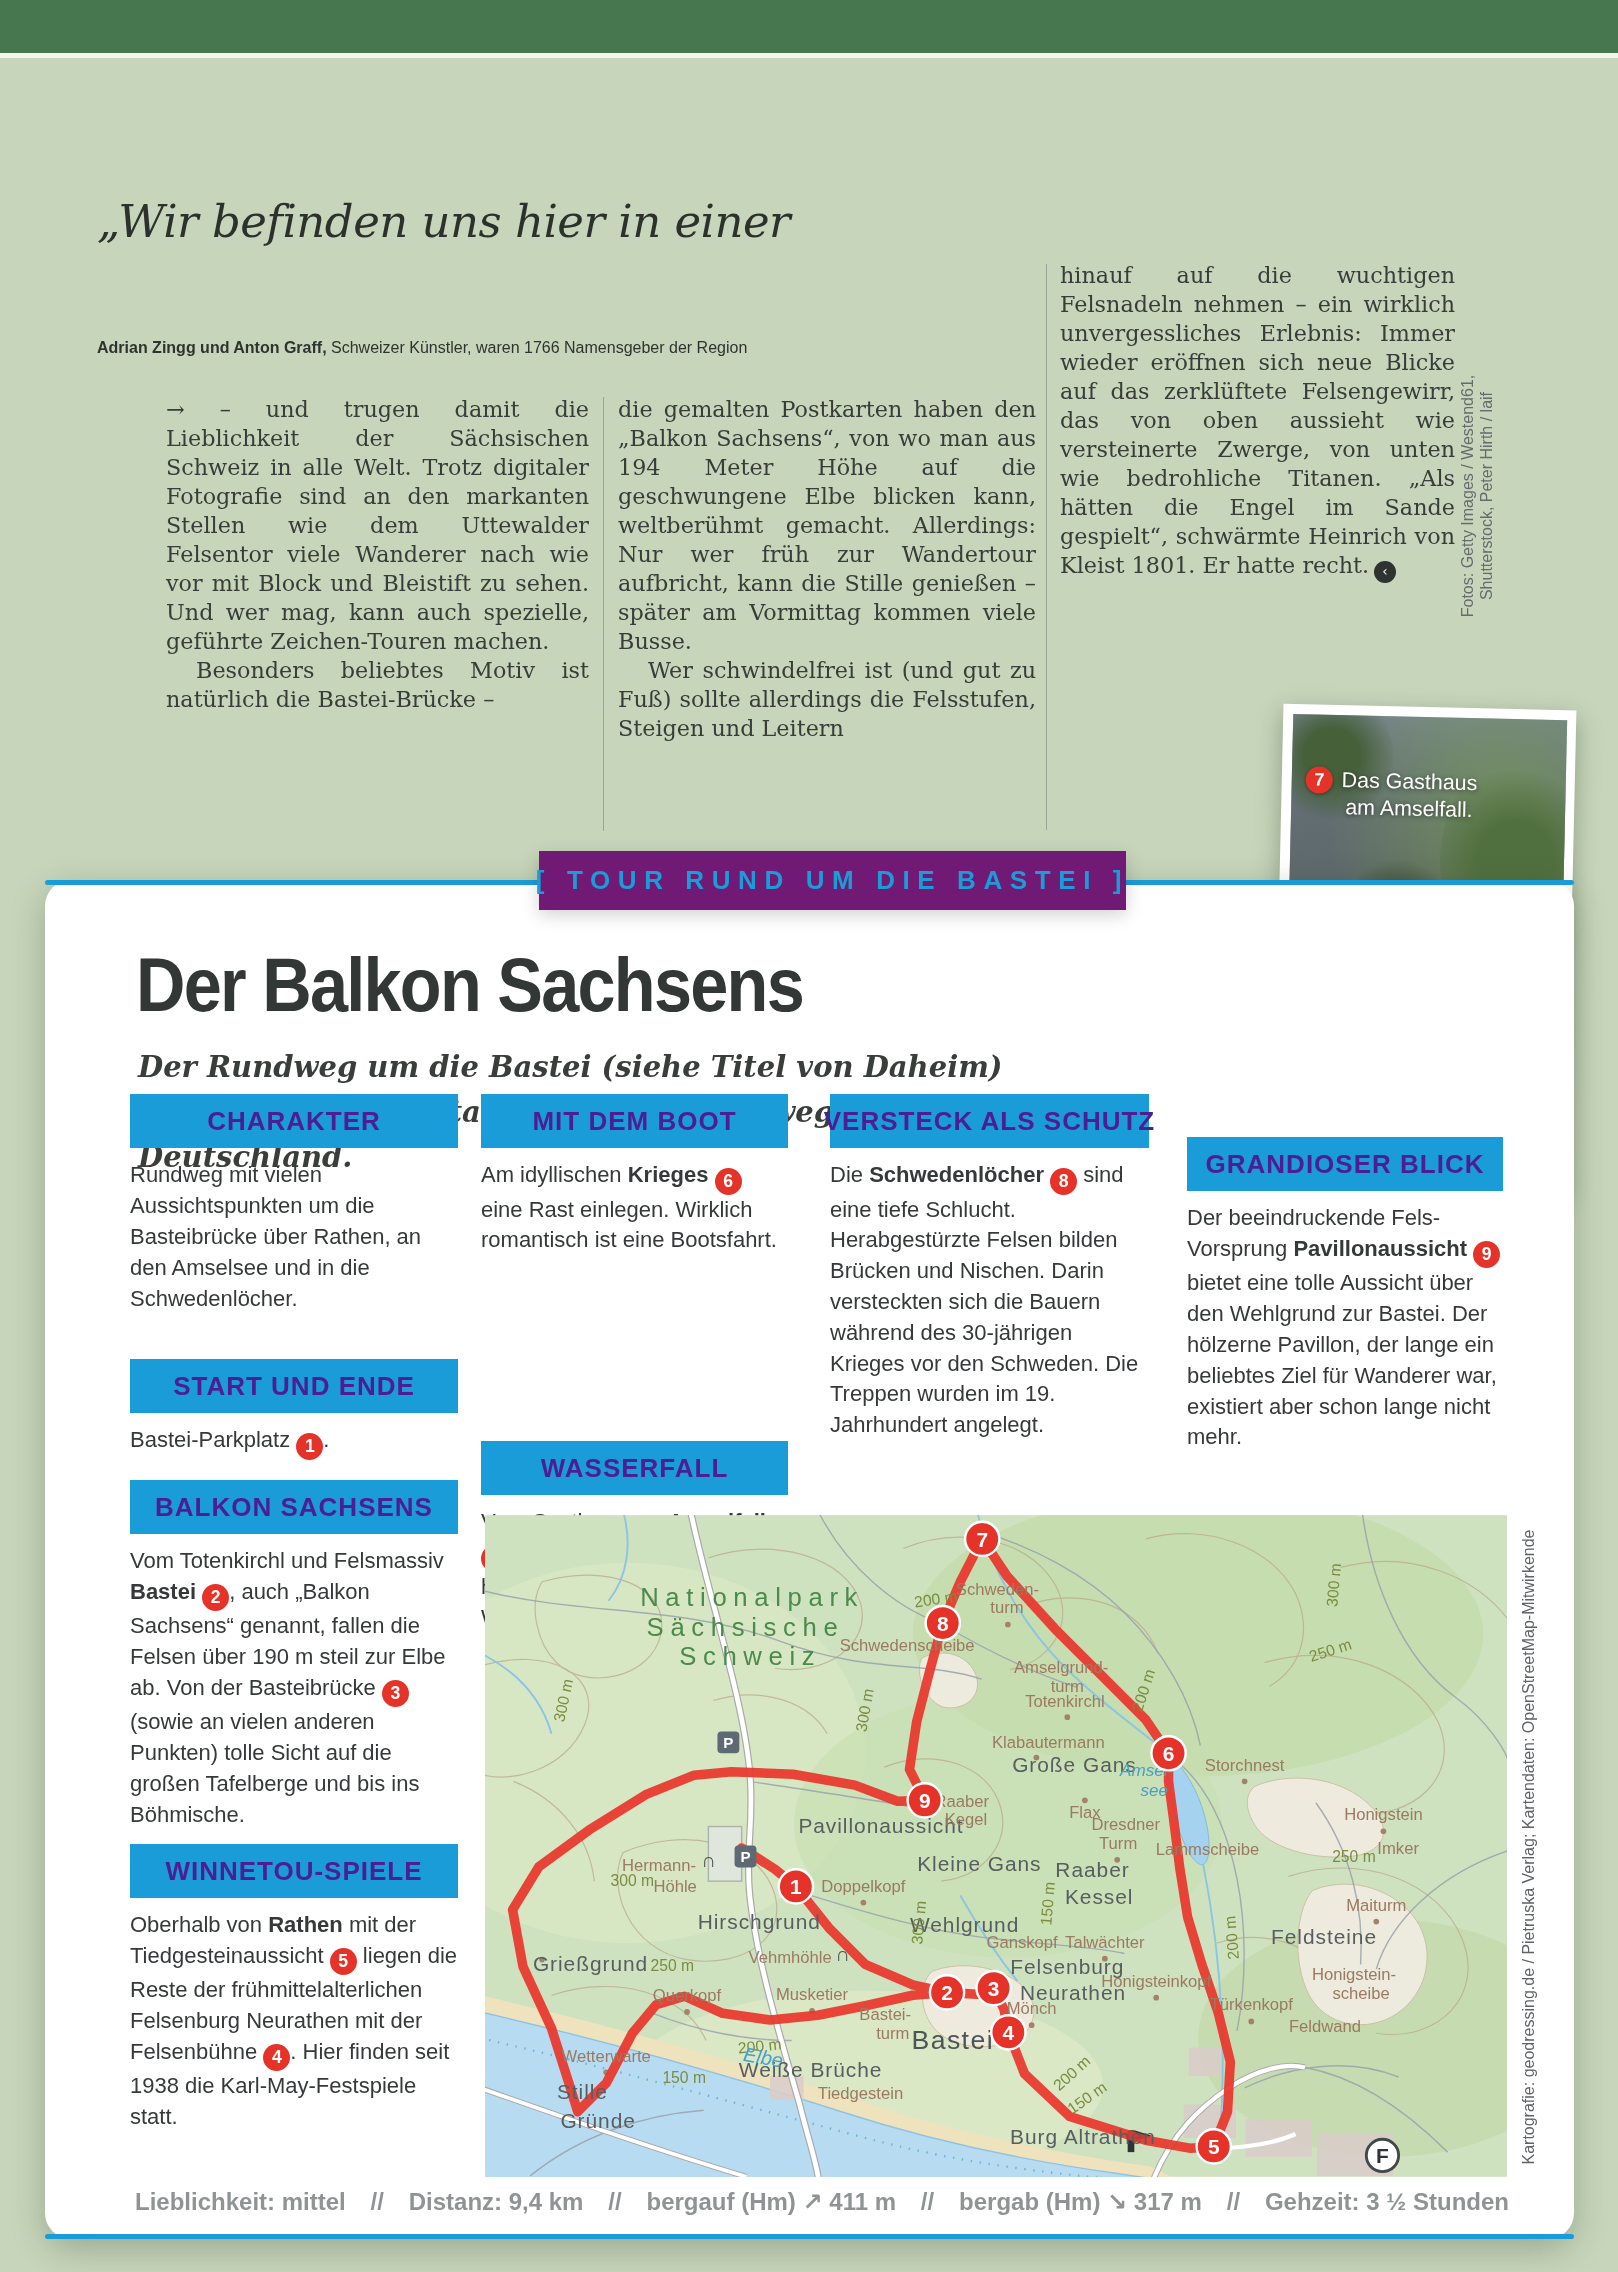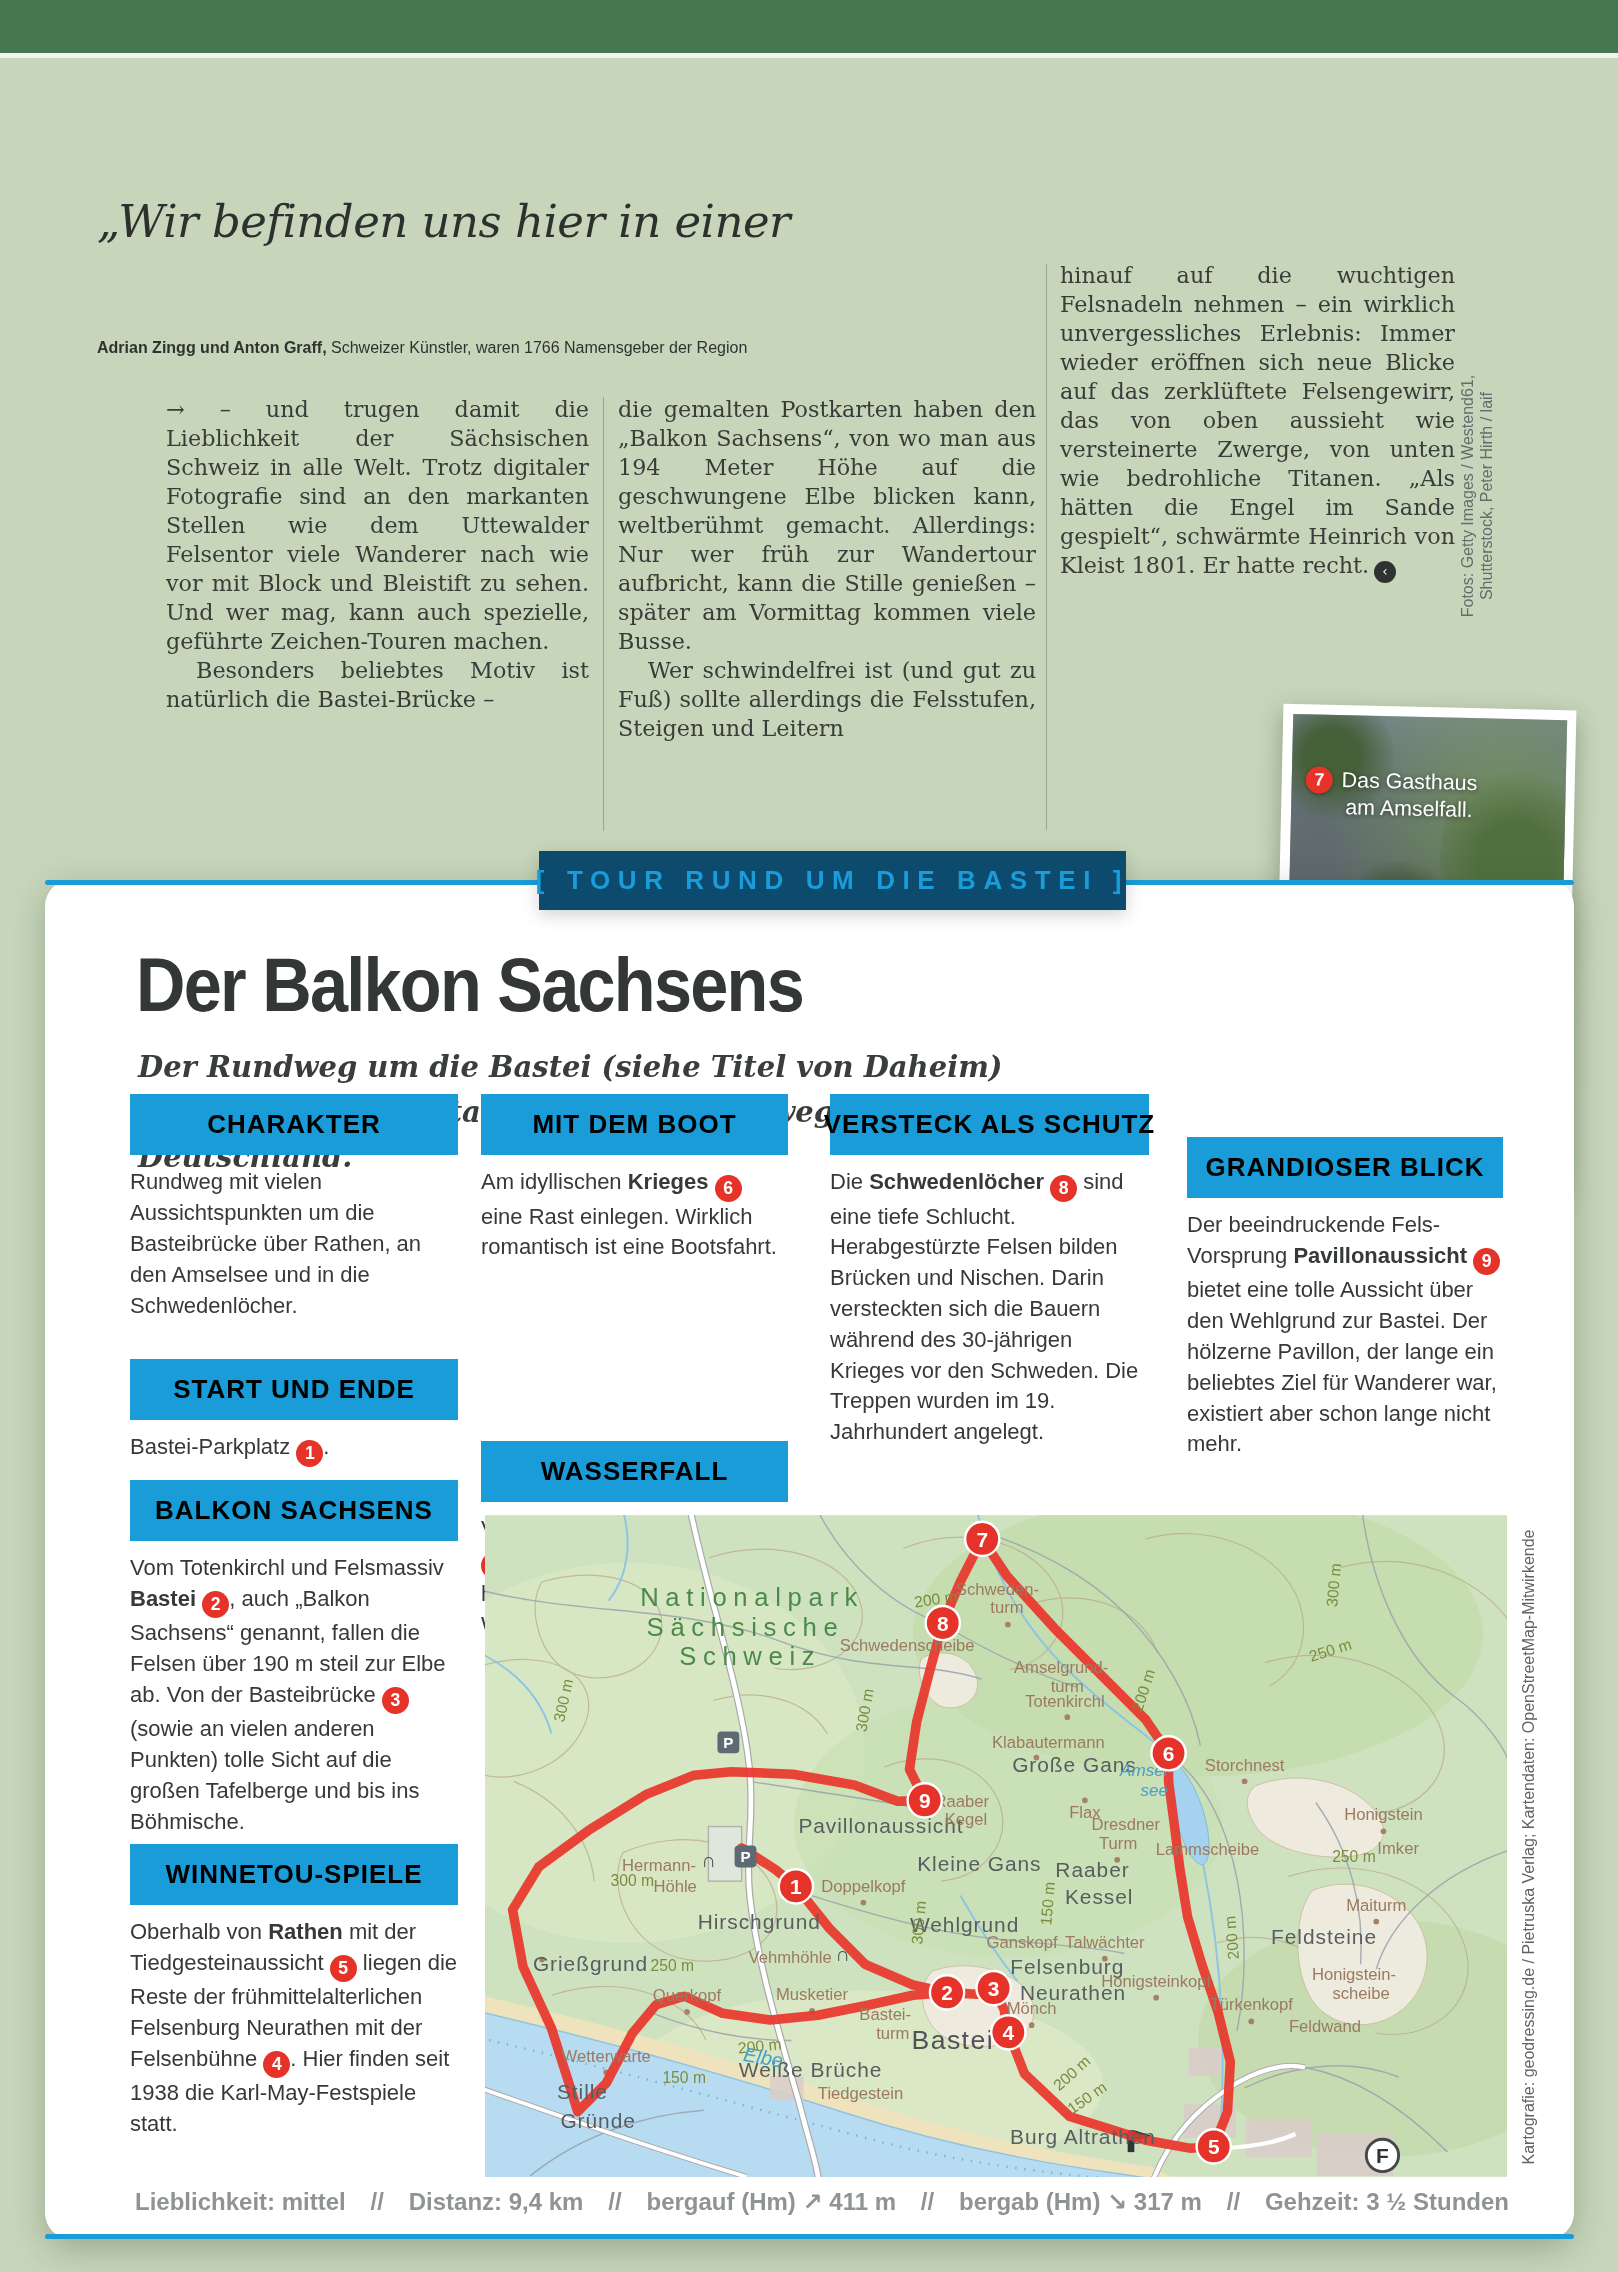--- a/index.html
+++ b/index.html
@@ -45,28 +45,28 @@
   .house .wall{position:absolute;left:14%;top:44%;width:58%;height:44%;background:#5d554c;background-image:repeating-linear-gradient(90deg,rgba(30,26,22,.5) 0 2.9px,transparent 2.9px 28.5px),repeating-linear-gradient(0deg,rgba(30,26,22,.4) 0 2.4px,transparent 2.4px 23px);}
   .house .base{position:absolute;left:14%;top:86%;width:58%;height:14%;background:#8f887a;}
   .house .win{position:absolute;background:#e8e4da;border:2.4px solid #3c362f;}
   .bush{position:absolute;border-radius:50%;}
 
   
   .card{position:absolute;left:45px;top:880px;width:1529px;height:1359px;background:#ffffff;border-radius:26px;box-shadow:0 9.5px 33px rgba(35,55,35,.28);}
   .card .topline,.card .bottomline{position:absolute;left:0;width:100%;height:5.2px;background:#1a9cd8;}
   .card .topline{top:0;border-radius:5.2px;}
   .card .bottomline{bottom:0;border-radius:5.2px;}
-  .tab{position:absolute;left:494px;top:-29.5px;width:587px;height:59px;background:#0c4a6e;box-shadow:0 4.8px 16.6px rgba(0,0,0,.18);display:flex;align-items:center;justify-content:center;}
+  .tab{position:absolute;left:494px;top:-29.5px;width:587px;height:59px;background:#701a75;box-shadow:0 4.8px 16.6px rgba(0,0,0,.18);display:flex;align-items:center;justify-content:center;}
   .tab span{color:#1a9cd8;font-weight:bold;font-size:26px;letter-spacing:7.6px;white-space:nowrap;}
   .tour-title{position:absolute;left:91px;top:61px;margin:0;font-size:76px;font-weight:bold;color:#333735;letter-spacing:-1.9px;transform:scaleX(.9);transform-origin:left center;white-space:nowrap;}
   .tour-sub{position:absolute;left:93px;top:165px;width:979px;font-family:"DejaVu Serif","Liberation Serif",serif;font-style:italic;font-weight:bold;font-size:29px;line-height:1.55;color:#3a3e3b;}
 
   
   .ibox{position:absolute;}
-  .ibox .hdr{height:61px;background:#1a9cd8;color:#000000;font-weight:bold;font-size:26px;letter-spacing:1px;display:flex;align-items:center;justify-content:center;white-space:nowrap;}
+  .ibox .hdr{height:54px;background:#1a9cd8;color:#4c1d95;font-weight:bold;font-size:26px;letter-spacing:1px;display:flex;align-items:center;justify-content:center;white-space:nowrap;}
   .ibox .bdy{margin-top:12.4px;font-size:22px;line-height:1.4;color:#36393a;}
   .ibox .bdy b{font-weight:bold;}
   .nbadge{display:inline-block;width:27px;height:27px;border-radius:50%;background:#e53329;color:#fff;font-weight:bold;font-size:17.6px;line-height:27px;text-align:center;vertical-align:-4.3px;}
   #box-charakter{left:85px;top:214px;width:328px;}
   #box-start{left:85px;top:479px;width:328px;}
   #box-balkon{left:85px;top:600px;width:328px;}
   #box-winnetou{left:85px;top:964px;width:328px;}
   #box-boot{left:436px;top:214px;width:307px;}
   #box-wasserfall{left:436px;top:561px;width:307px;}
   #box-versteck{left:785px;top:214px;width:319px;}

